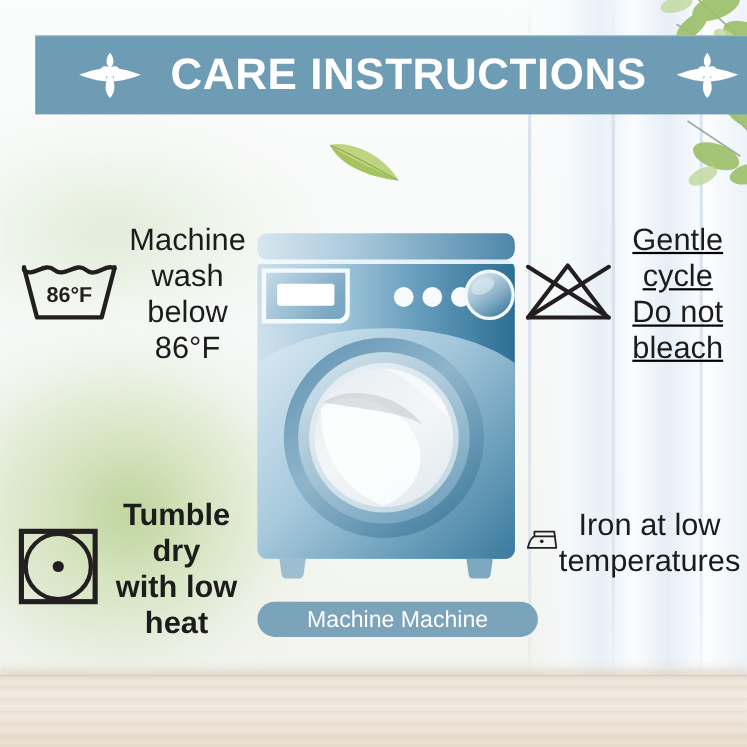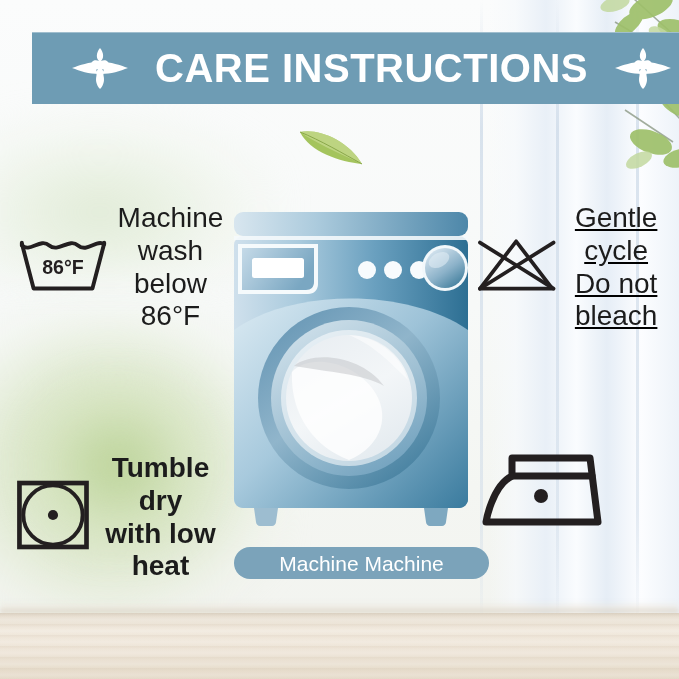--- a/index.html
+++ b/index.html
@@ -152,20 +152,22 @@
     <div class="cap">Tumble dry
 with low heat</div>
   </div>
 
   <div class="care" id="care-iron">
     <svg class="sym" width="130" height="82" viewBox="0 0 130 82">
       <path d="M34 8 L112 8 L120 72 L8 72 C8 72 14 36 34 26 Z" fill="none" stroke="#231f20" stroke-width="7" stroke-linejoin="round"></path>
       <line x1="34" y1="26" x2="114" y2="26" stroke="#231f20" stroke-width="7" stroke-linecap="round"></line>
       <circle cx="63" cy="46" r="7" fill="#231f20"></circle>
     </svg>
+    <div class="cap">Iron at low
+temperatures</div>
   </div>
 
   <svg class="machine" viewBox="0 0 238 325">
     <defs>
       <linearGradient id="bodyG" x1="0" y1="0" x2="1" y2="0">
         <stop offset="0%" stop-color="#cfe0ec"></stop>
         <stop offset="28%" stop-color="#a9cadd"></stop>
         <stop offset="60%" stop-color="#6aa0bf"></stop>
         <stop offset="100%" stop-color="#2d6f93"></stop>
       </linearGradient>

